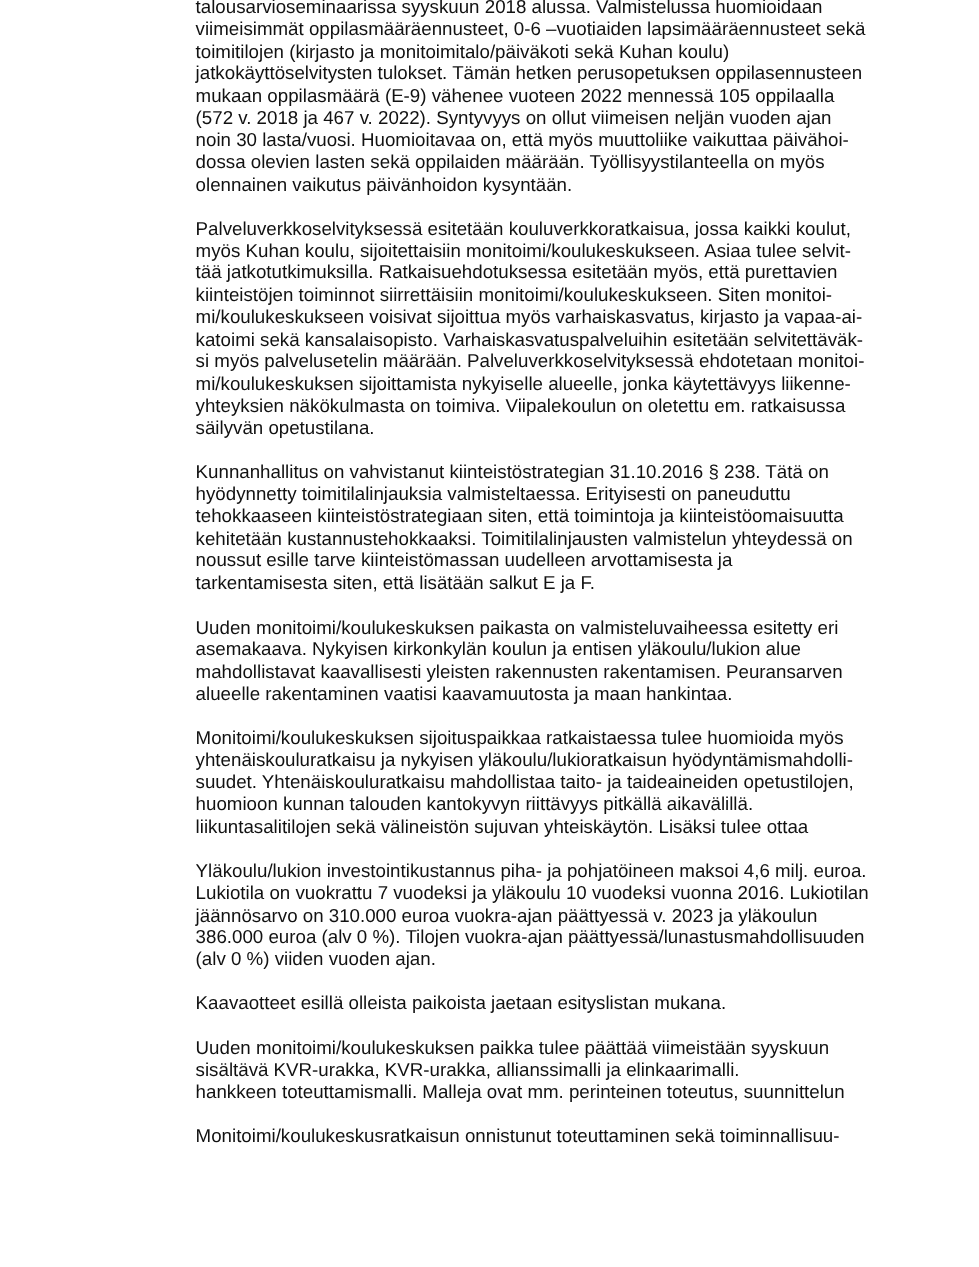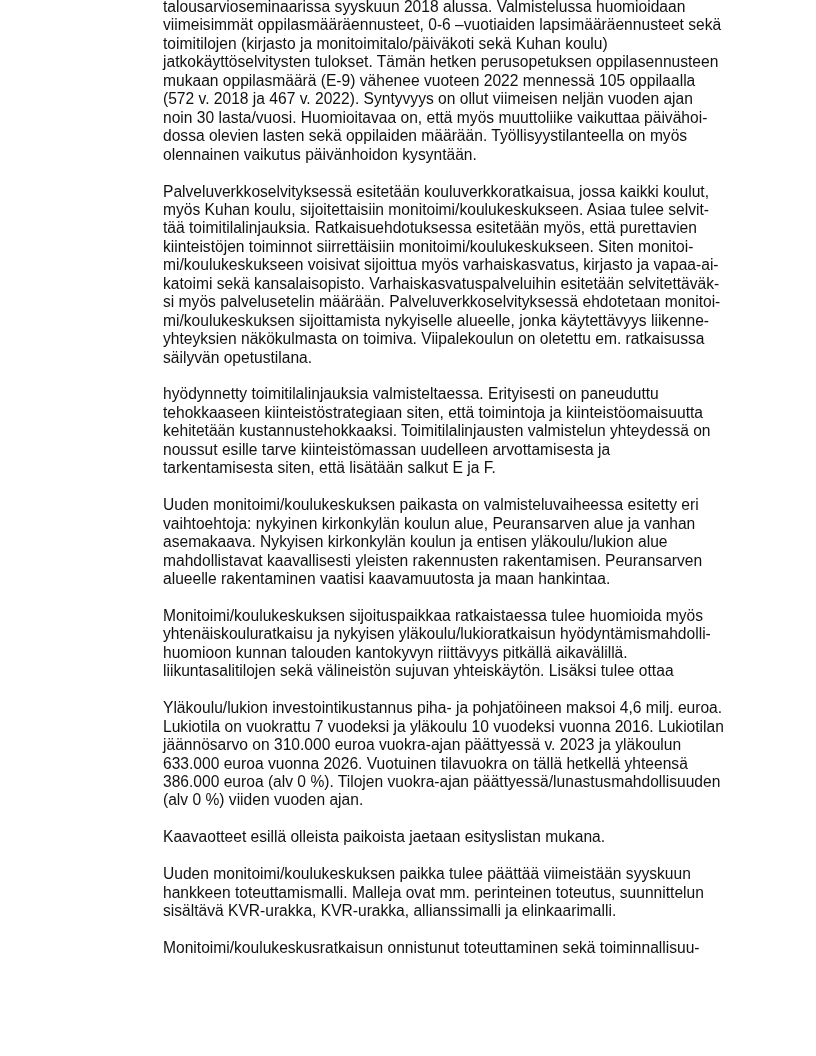--- a/index.html
+++ b/index.html
@@ -23,61 +23,61 @@
     <span class="line">jatkokäyttöselvitysten tulokset. Tämän hetken perusopetuksen oppilasennusteen</span>
     <span class="line">mukaan oppilasmäärä (E-9) vähenee vuoteen 2022 mennessä 105 oppilaalla</span>
     <span class="line">(572 v. 2018 ja 467 v. 2022). Syntyvyys on ollut viimeisen neljän vuoden ajan</span>
     <span class="line">noin 30 lasta/vuosi. Huomioitavaa on, että myös muuttoliike vaikuttaa päivähoi-</span>
     <span class="line">dossa olevien lasten sekä oppilaiden määrään. Työllisyystilanteella on myös</span>
     <span class="line">olennainen vaikutus päivänhoidon kysyntään.</span>
   </p>
   <p class="para">
     <span class="line">Palveluverkkoselvityksessä esitetään kouluverkkoratkaisua, jossa kaikki koulut,</span>
     <span class="line">myös Kuhan koulu, sijoitettaisiin monitoimi/koulukeskukseen. Asiaa tulee selvit-</span>
-    <span class="line">tää toimitilalinjauksia. Ratkaisuehdotuksessa esitetään myös, että purettavien</span>
+    <span class="line">tää jatkotutkimuksilla. Ratkaisuehdotuksessa esitetään myös, että purettavien</span>
     <span class="line">kiinteistöjen toiminnot siirrettäisiin monitoimi/koulukeskukseen. Siten monitoi-</span>
     <span class="line">mi/koulukeskukseen voisivat sijoittua myös varhaiskasvatus, kirjasto ja vapaa-ai-</span>
     <span class="line">katoimi sekä kansalaisopisto. Varhaiskasvatuspalveluihin esitetään selvitettäväk-</span>
     <span class="line">si myös palvelusetelin määrään. Palveluverkkoselvityksessä ehdotetaan monitoi-</span>
     <span class="line">mi/koulukeskuksen sijoittamista nykyiselle alueelle, jonka käytettävyys liikenne-</span>
     <span class="line">yhteyksien näkökulmasta on toimiva. Viipalekoulun on oletettu em. ratkaisussa</span>
     <span class="line">säilyvän opetustilana.</span>
   </p>
   <p class="para">
+    <span class="line">Kunnanhallitus on vahvistanut kiinteistöstrategian 31.10.2016 § 238. Tätä on</span>
     <span class="line">hyödynnetty toimitilalinjauksia valmisteltaessa. Erityisesti on paneuduttu</span>
     <span class="line">tehokkaaseen kiinteistöstrategiaan siten, että toimintoja ja kiinteistöomaisuutta</span>
     <span class="line">kehitetään kustannustehokkaaksi. Toimitilalinjausten valmistelun yhteydessä on</span>
     <span class="line">noussut esille tarve kiinteistömassan uudelleen arvottamisesta ja</span>
     <span class="line">tarkentamisesta siten, että lisätään salkut E ja F.</span>
   </p>
   <p class="para">
     <span class="line">Uuden monitoimi/koulukeskuksen paikasta on valmisteluvaiheessa esitetty eri</span>
-    <span class="line">vaihtoehtoja: nykyinen kirkonkylän koulun alue, Peuransarven alue ja vanhan</span>
     <span class="line">asemakaava. Nykyisen kirkonkylän koulun ja entisen yläkoulu/lukion alue</span>
     <span class="line">mahdollistavat kaavallisesti yleisten rakennusten rakentamisen. Peuransarven</span>
     <span class="line">alueelle rakentaminen vaatisi kaavamuutosta ja maan hankintaa.</span>
   </p>
   <p class="para">
     <span class="line">Monitoimi/koulukeskuksen sijoituspaikkaa ratkaistaessa tulee huomioida myös</span>
     <span class="line">yhtenäiskouluratkaisu ja nykyisen yläkoulu/lukioratkaisun hyödyntämismahdolli-</span>
+    <span class="line">suudet. Yhtenäiskouluratkaisu mahdollistaa taito- ja taideaineiden opetustilojen,</span>
     <span class="line">huomioon kunnan talouden kantokyvyn riittävyys pitkällä aikavälillä.</span>
     <span class="line">liikuntasalitilojen sekä välineistön sujuvan yhteiskäytön. Lisäksi tulee ottaa</span>
   </p>
   <p class="para">
     <span class="line">Yläkoulu/lukion investointikustannus piha- ja pohjatöineen maksoi 4,6 milj. euroa.</span>
     <span class="line">Lukiotila on vuokrattu 7 vuodeksi ja yläkoulu 10 vuodeksi vuonna 2016. Lukiotilan</span>
     <span class="line">jäännösarvo on 310.000 euroa vuokra-ajan päättyessä v. 2023 ja yläkoulun</span>
-    <span class="line">633.000 euroa vuonna 2026. Vuotuinen tilavuokra on tällä hetkellä yhteensä</span>
     <span class="line">386.000 euroa (alv 0 %). Tilojen vuokra-ajan päättyessä/lunastusmahdollisuuden</span>
     <span class="line">(alv 0 %) viiden vuoden ajan.</span>
   </p>
   <p class="para">
     <span class="line">Kaavaotteet esillä olleista paikoista jaetaan esityslistan mukana.</span>
   </p>
   <p class="para">
     <span class="line">Uuden monitoimi/koulukeskuksen paikka tulee päättää viimeistään syyskuun</span>
+    <span class="line">sisältävä KVR-urakka, KVR-urakka, allianssimalli ja elinkaarimalli.</span>
     <span class="line">hankkeen toteuttamismalli. Malleja ovat mm. perinteinen toteutus, suunnittelun</span>
-    <span class="line">sisältävä KVR-urakka, KVR-urakka, allianssimalli ja elinkaarimalli.</span>
   </p>
   <p class="para">
     <span class="line">Monitoimi/koulukeskusratkaisun onnistunut toteuttaminen sekä toiminnallisuu-</span>
   </p>
 </div>
 
 </body></html>

